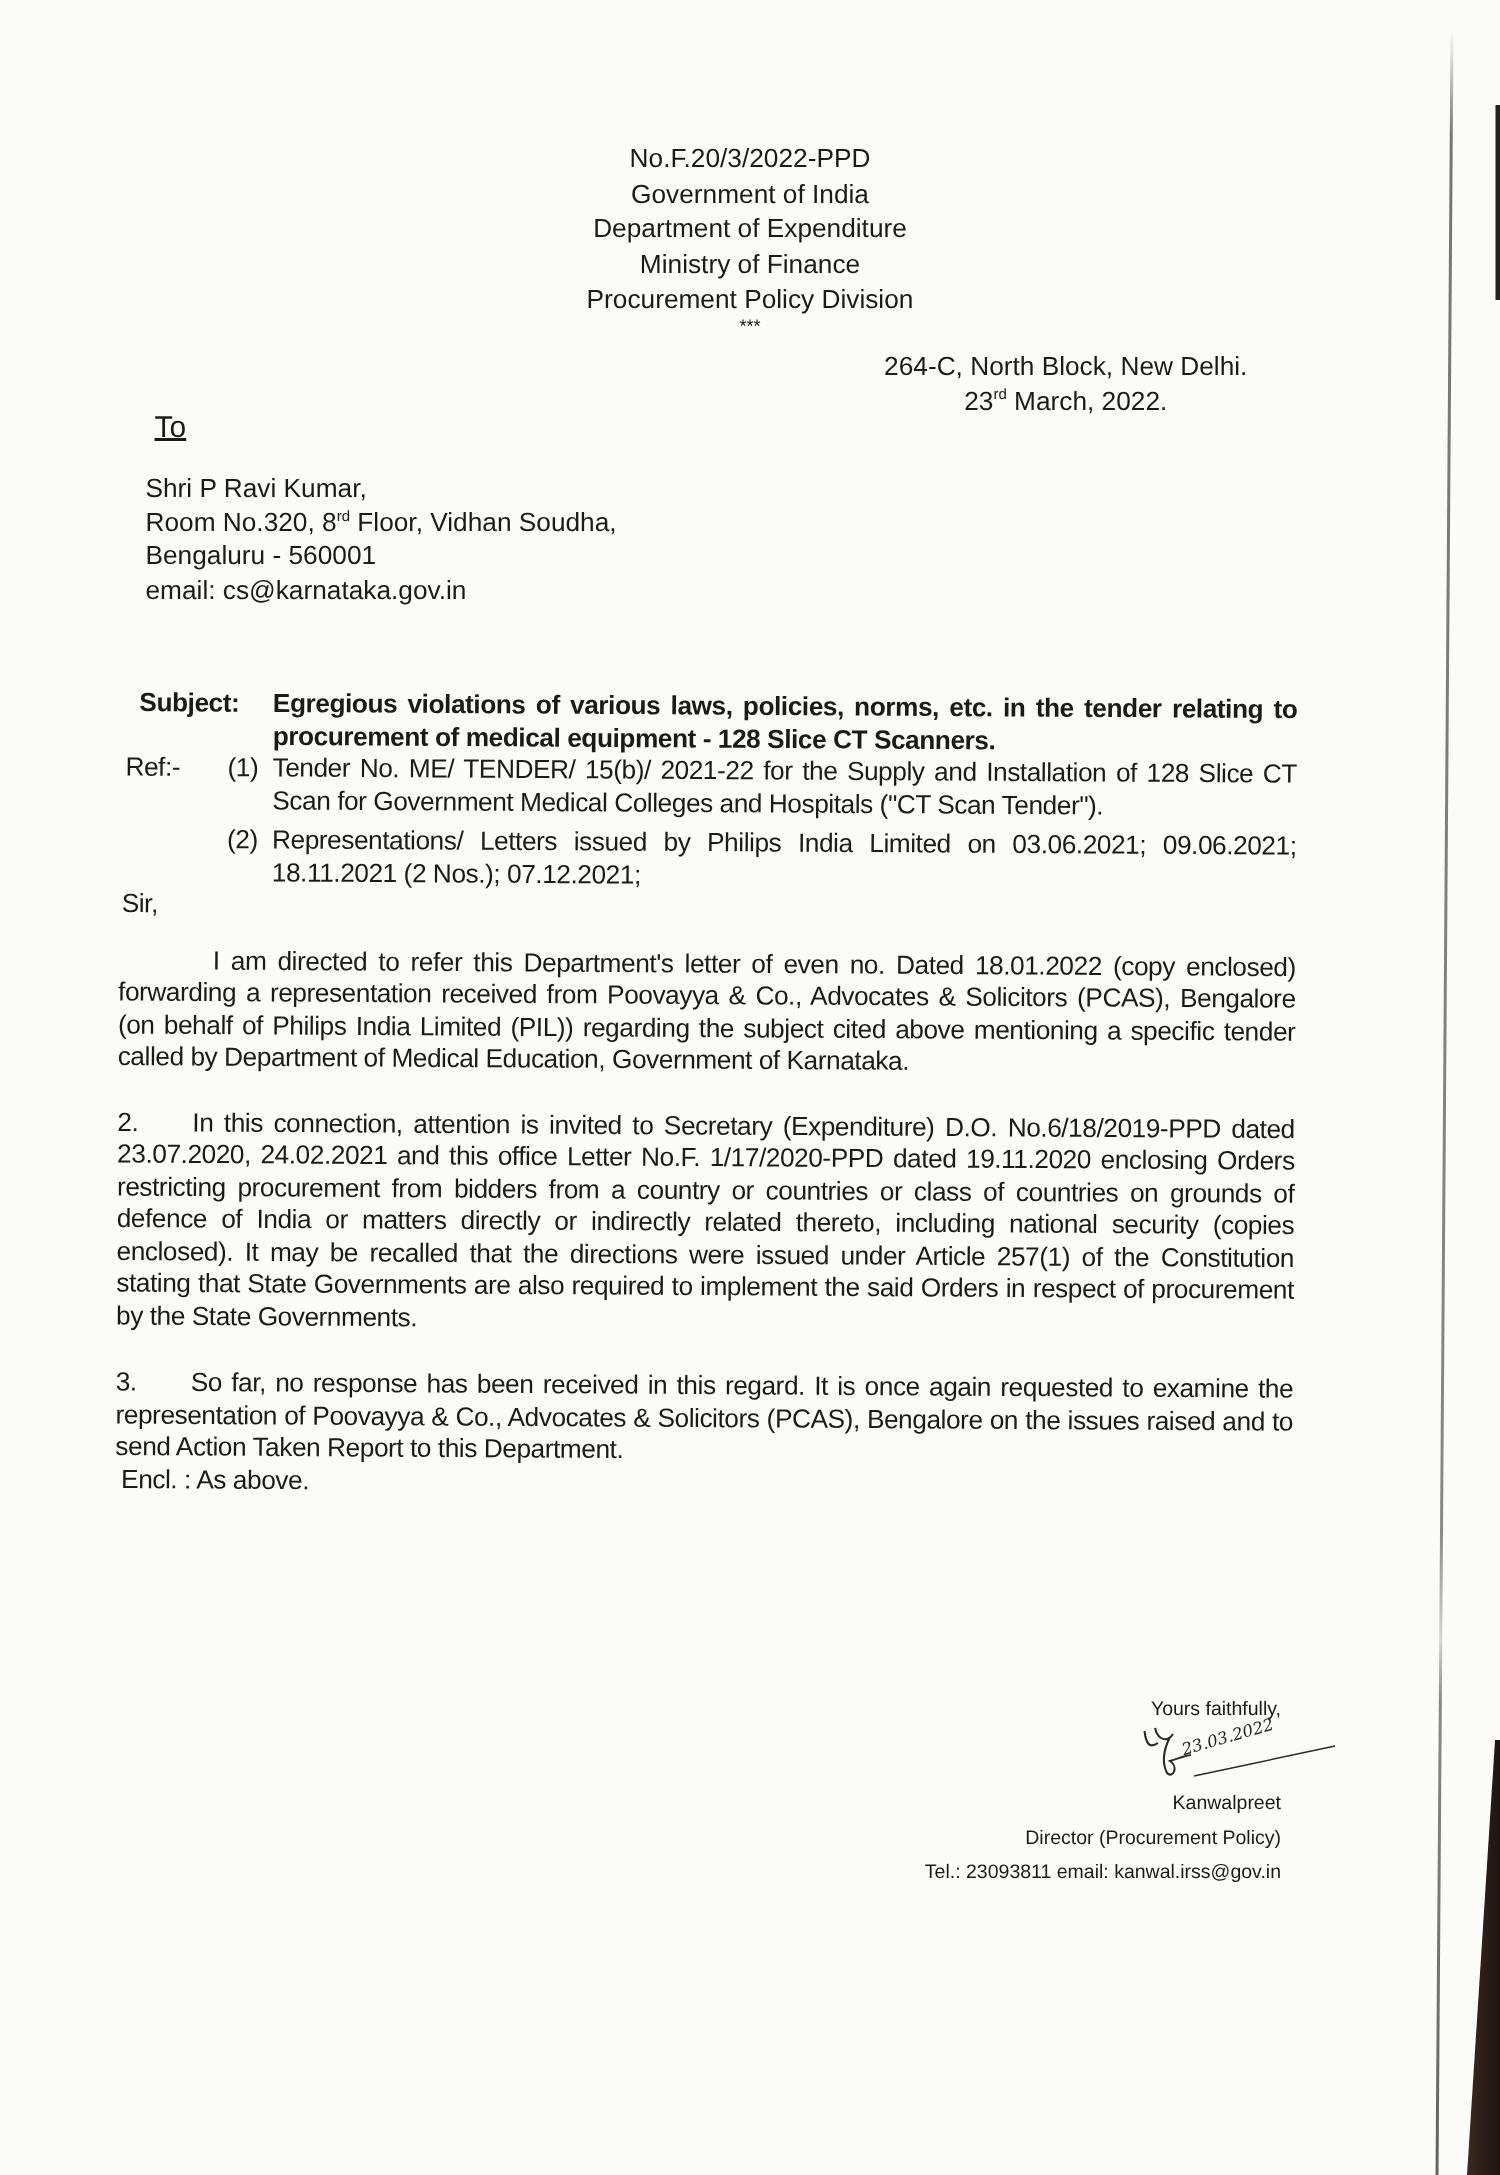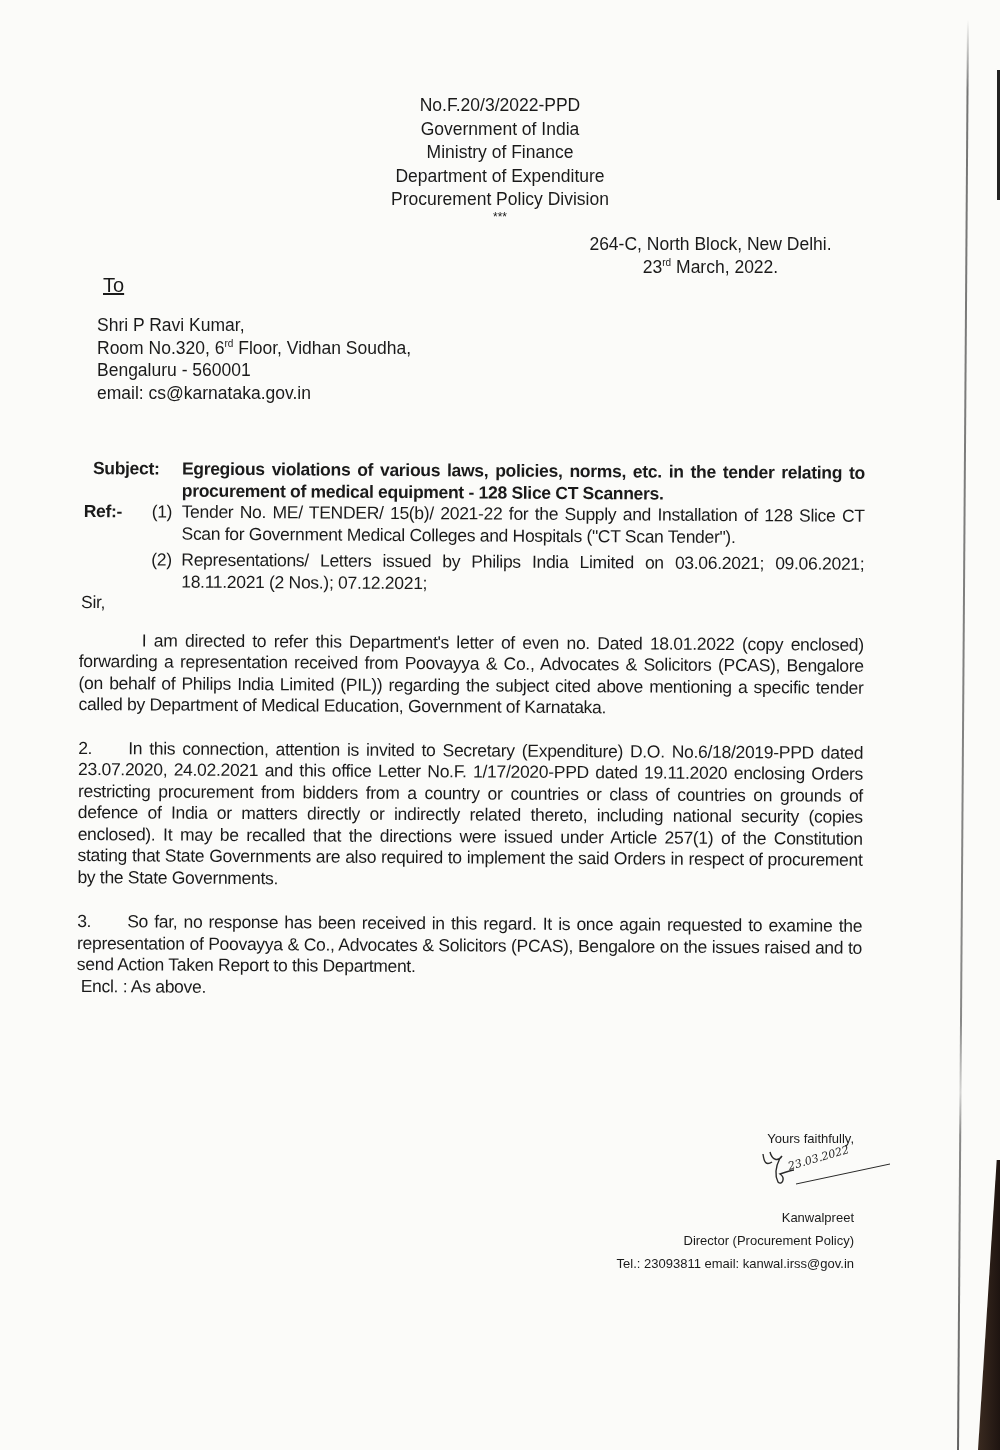--- a/index.html
+++ b/index.html
@@ -42,21 +42,21 @@
       position: absolute; left: 80px; top: 458px; width: 785px;
       font-family: "Liberation Sans", sans-serif;
       font-size: 17.5px; line-height: 21.5px;
       transform: rotate(0.35deg); transform-origin: left top;
       letter-spacing: -0.3px;
     }
     .subject-row { display: flex; }
     .subject-label { width: 102px; font-weight: bold; flex-shrink: 0; padding-left: 13px; box-sizing: border-box; }
     .subject-text { font-weight: bold; text-align: justify; text-align-last: left; flex: 1; }
     .ref-row { display: flex; margin-top: 0px; }
-    .ref-label { width: 72px; flex-shrink: 0; padding-left: 4px; box-sizing: border-box; font-weight: bold; }
+    .ref-label { width: 72px; flex-shrink: 0; padding-left: 4px; box-sizing: border-box; }
     .ref-items { flex: 1; }
     .ref-item { display: flex; text-align: justify; }
     .ref-item .num { width: 30px; flex-shrink: 0; }
     .ref-item .txt { flex: 1; }
     .ref-item.second { padding-left: 0; margin-top: 5px; }
     .ref-item.second .num { width: 30px; }
     .sir { margin-top: 0px; padding-left: 2px; }
     .para { text-align: justify; margin: 0; }
     .para1 { margin-top: 16px; text-indent: 63px; }
     .para2 { margin-top: 22px; }
@@ -68,50 +68,50 @@
       text-align: right; font-size: 13px; line-height: 23px;
     }
     .sig-scribble {
       position: absolute; left: 760px; top: 1148px; width: 140px; height: 40px;
     }
     .sig-date {
       position: absolute; left: 790px; top: 1160px;
       font-family: "DejaVu Serif", serif; font-style: italic; font-size: 11px;
       transform: rotate(-16deg); transform-origin: left bottom; color: #222;
     }
-    .sig-lower { margin-top: 56px; }
+    .sig-lower { margin-top: 40px; }
   </style>
 </head>
 <body>
 
 <div class="page">
 
   <div class="edge-line"></div>
   <div class="edge-dark-top"></div>
   <div class="edge-dark"></div>
 
   <div class="header">
     <div>No.F.20/3/2022-PPD</div>
     <div>Government of India</div>
+    <div>Department of Expenditure</div>
     <div>Ministry of Finance</div>
-    <div>Department of Expenditure</div>
     <div>Procurement Policy Division</div>
     <div class="stars">***</div>
   </div>
 
   <div class="place">
     <div>264-C, North Block, New Delhi.</div>
     <div><span>23</span><sup>rd</sup><span> March, 2022.</span></div>
   </div>
 
   <div class="to">To</div>
 
   <div class="address">
     <div>Shri P Ravi Kumar,</div>
-    <div><span>Room No.320, 6</span><sup>rd</sup><span> Floor,  Vidhan Soudha,</span></div>
+    <div><span>Room No.320, 8</span><sup>rd</sup><span> Floor,  Vidhan Soudha,</span></div>
     <div>Bengaluru - 560001</div>
     <div>email: cs@karnataka.gov.in</div>
   </div>
 
   <div class="body-text">
     <div class="subject-row">
       <div class="subject-label">Subject:</div>
       <div class="subject-text">Egregious violations of various laws, policies, norms, etc. in the tender relating to procurement of medical equipment - 128 Slice CT Scanners.</div>
     </div>
     <div class="ref-row">

